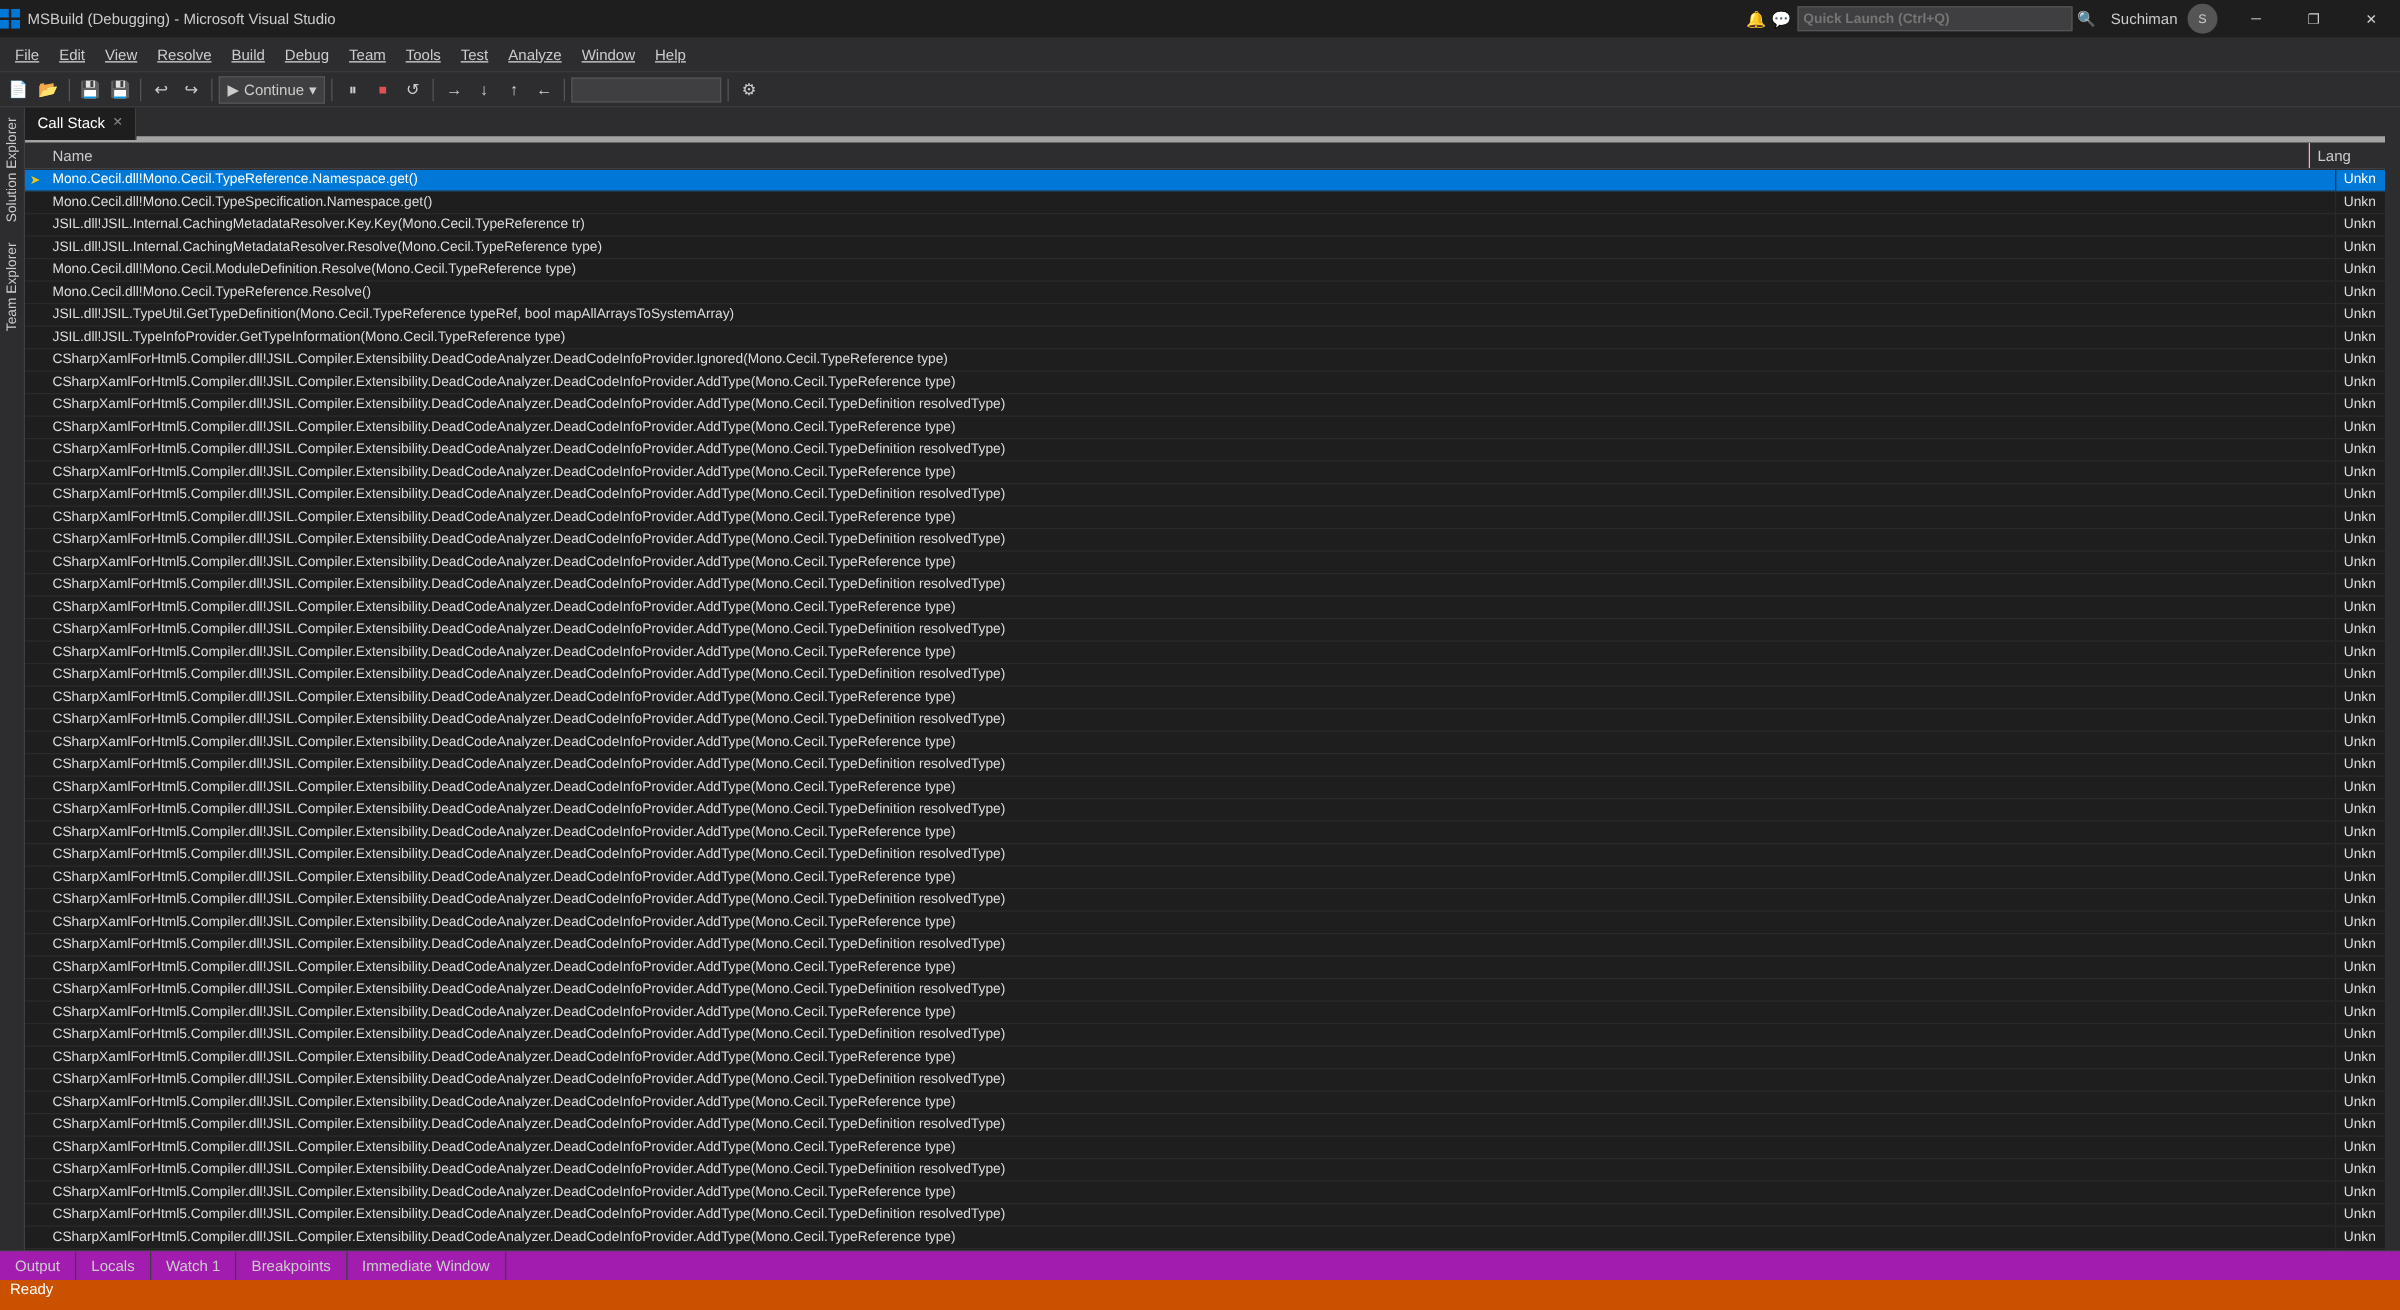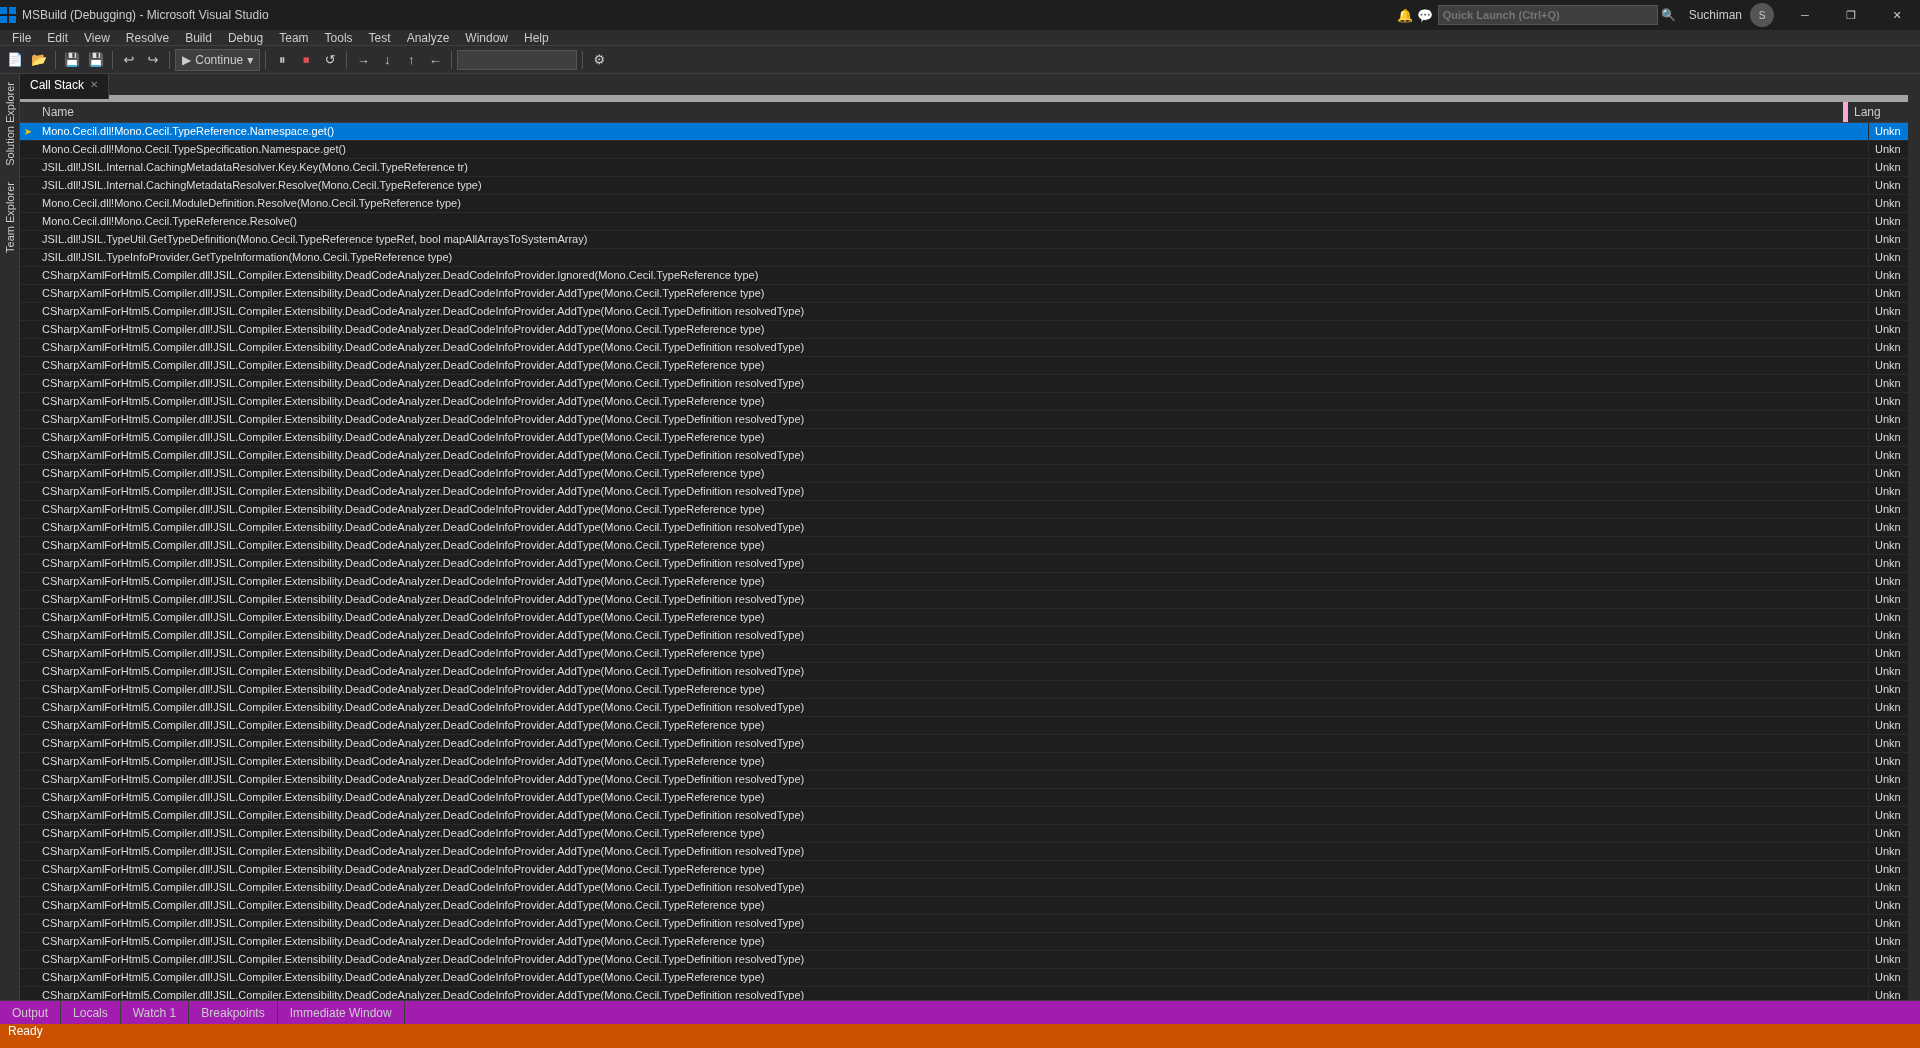--- a/index.html
+++ b/index.html
@@ -65,27 +65,28 @@
       background: #3f3f41;
       border: 1px solid #555;
       color: #ccc;
       padding: 0 4px;
       font-size: 11px;
       font-weight: bold;
     }
 
     
     #menu-bar {
-      height: 16px;
+      height: 28px;
       background: #2d2d30;
       display: flex;
       align-items: center;
       padding: 0 4px;
       flex-shrink: 0;
       border-bottom: 1px solid #3f3f41;
+      text-decoration: underline;
     }
     .menu-item {
       padding: 2px 8px;
       color: #cccccc;
       font-size: 12px;
       cursor: pointer;
       height: 24px;
       display: flex;
       align-items: center;
     }
@@ -174,21 +175,21 @@
       flex-direction: column;
       overflow: hidden;
     }
 
     
     #panel-tab-bar {
       height: 28px;
       background: #2d2d30;
       display: flex;
       align-items: center;
-      border-bottom: 7px solid #a3a3a3;
+      border-bottom: 5px solid #a3a3a3;
       flex-shrink: 0;
     }
     .panel-tab {
       display: flex;
       align-items: center;
       height: 28px;
       padding: 0 10px;
       font-size: 12px;
       color: #ccc;
       cursor: pointer;
@@ -228,21 +229,21 @@
       position: sticky;
       top: 0;
       z-index: 2;
       flex-shrink: 0;
     }
     .cs-col-name {
       flex: 1;
       padding: 3px 6px;
       font-size: 12px;
       color: #ccc;
-      border-right: 5px solid #f9a8d4;
+      border-right: 1px solid #f9a8d4;
     }
     .cs-col-lang {
       width: 60px;
       padding: 3px 6px;
       font-size: 12px;
       color: #ccc;
       flex-shrink: 0;
     }
 
     .cs-row {

